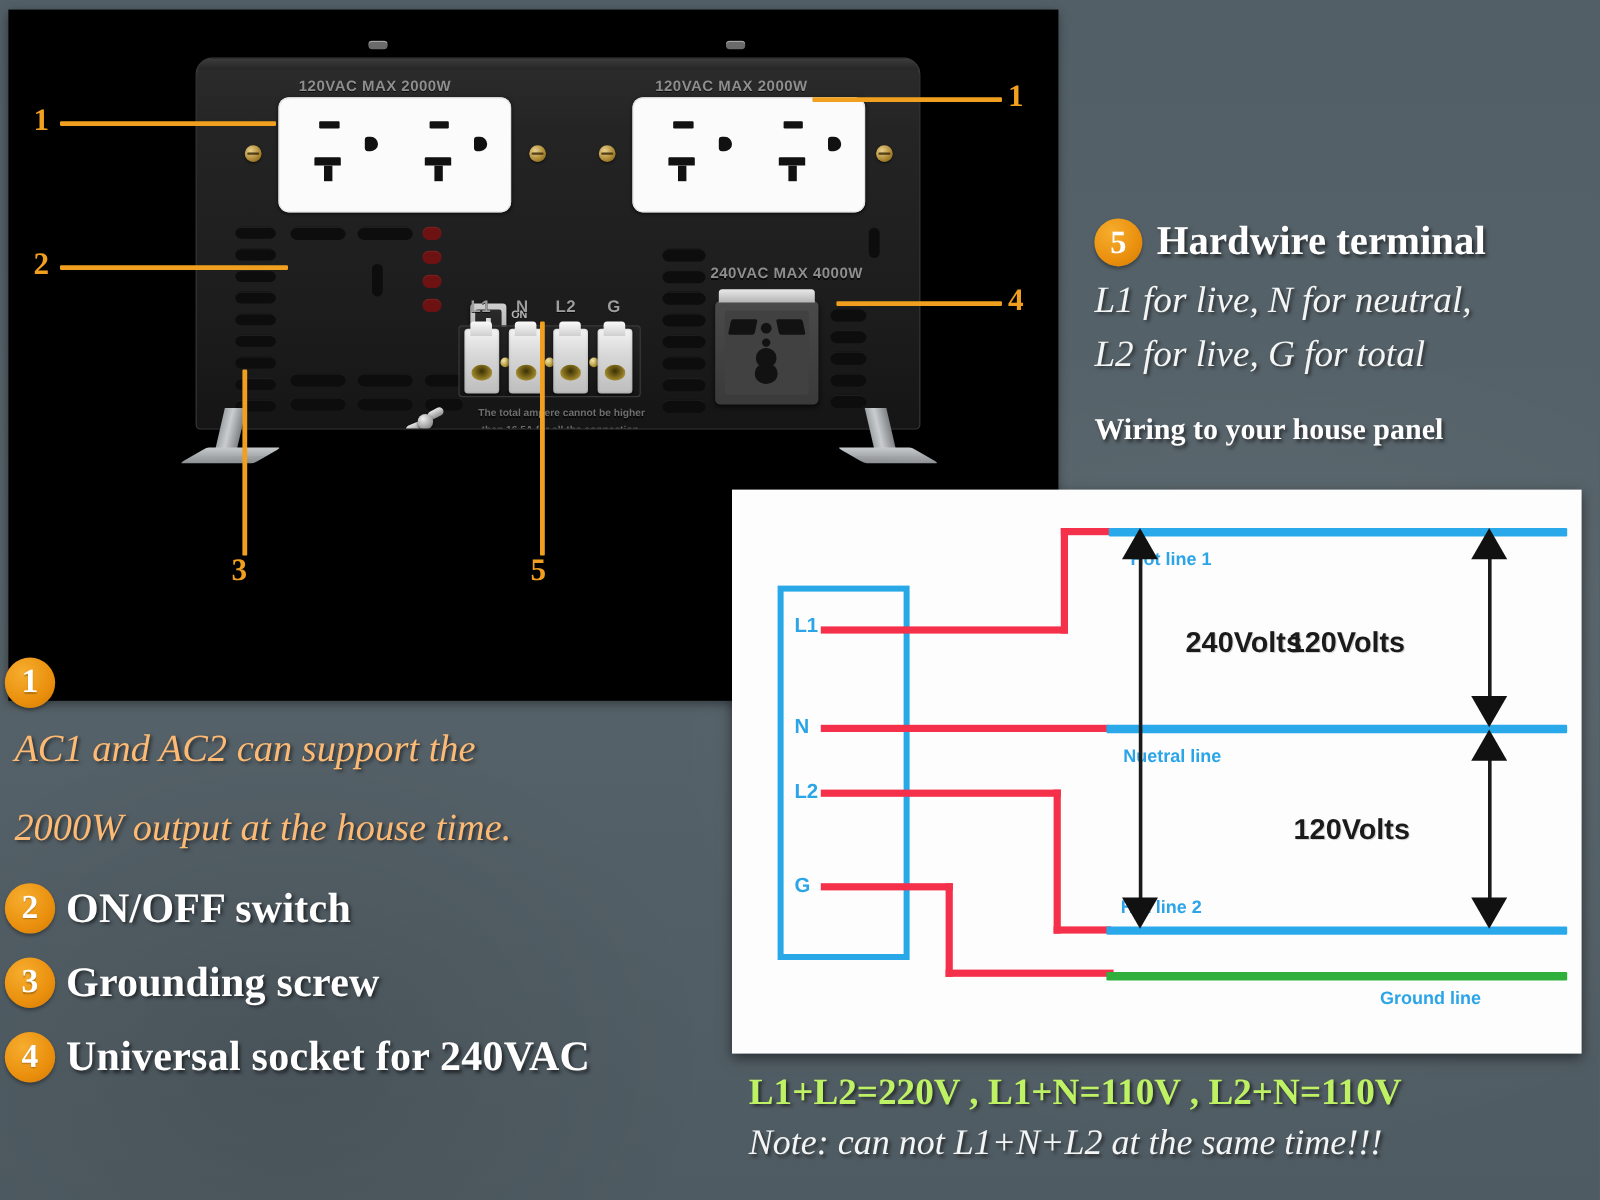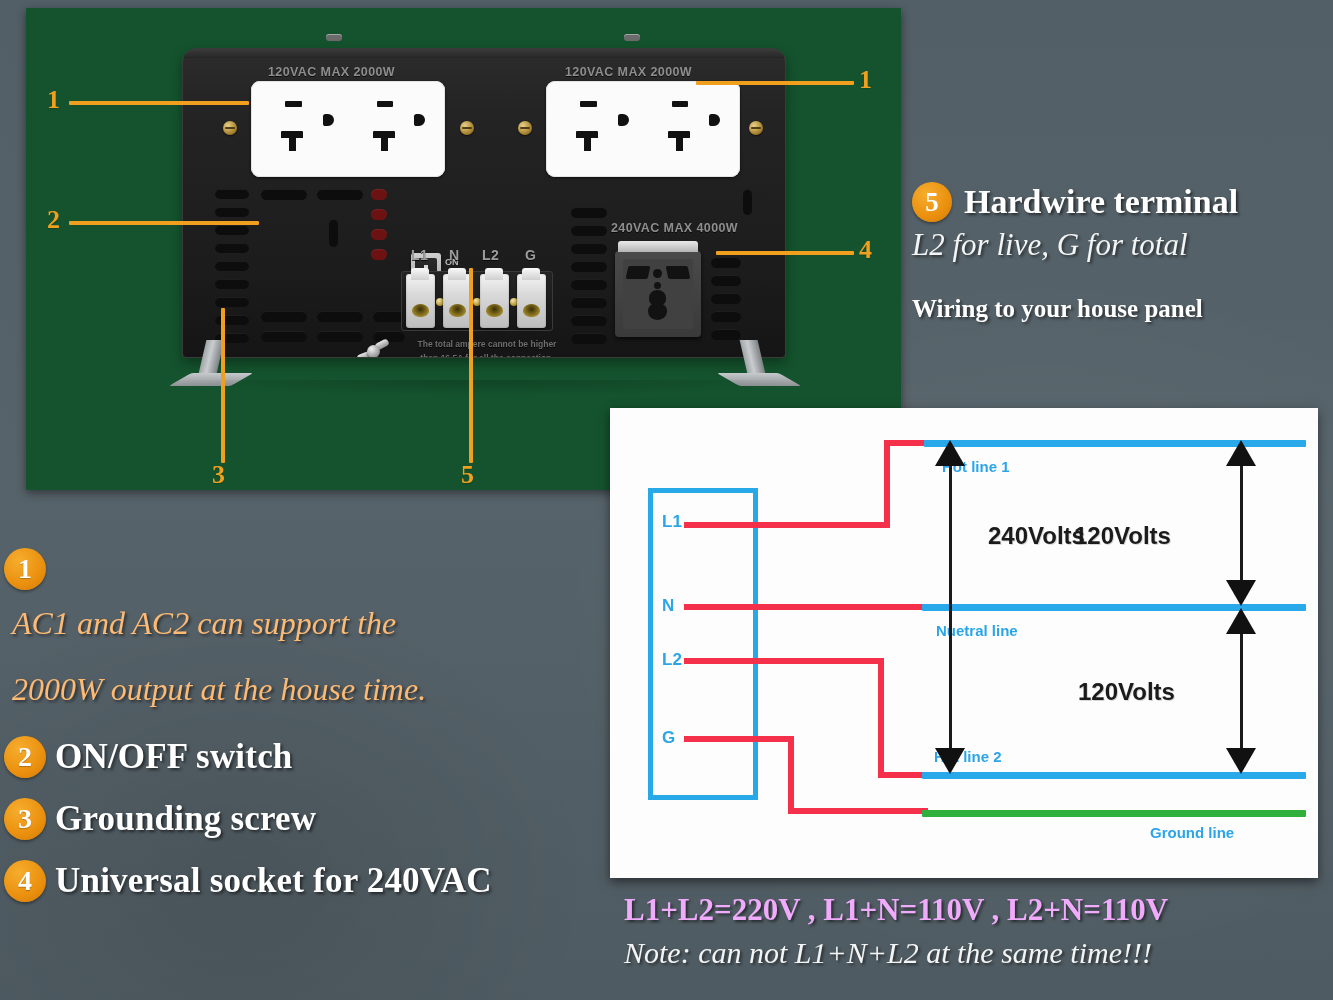--- a/index.html
+++ b/index.html
@@ -14,22 +14,22 @@
     position:absolute; inset:0;
     background:
       radial-gradient(ellipse 700px 500px at 78% 62%, rgba(255,255,255,.055), rgba(255,255,255,0) 70%),
       radial-gradient(ellipse 500px 400px at 18% 88%, rgba(0,0,0,.10), rgba(0,0,0,0) 72%),
       linear-gradient(180deg,#525f66 0%, #57636a 48%, #4f5b62 100%);
     pointer-events:none;
   }
 
   
   .photo-panel {
-    position:absolute; left:26px; top:8px; width:875px; height:482px;
-    background:#14532d;
+    position:absolute; left:7px; top:8px; width:875px; height:576px;
+    background:#000000;
     box-shadow:0 3px 9px rgba(0,0,0,.45);
   }
   .inverter {
     position:absolute; left:148px; top:30px; width:620px; height:320px;
   }
   .inv-body {
     position:absolute; left:8px; top:10px; width:604px; height:310px;
     background:linear-gradient(180deg,#2c2c2c 0%, #242424 20%, #1c1c1c 72%, #151515 100%);
     border-radius:14px 14px 4px 4px;
     border:1px solid #3a3a3a;
@@ -269,21 +269,21 @@
   .arrowHead {
     position:absolute; width:0; height:0; border-left:15px solid transparent;
     border-right:15px solid transparent;
   }
   .arrowHead.up   { border-bottom:26px solid #111; }
   .arrowHead.down { border-top:26px solid #111; }
 
   
   .notes { position:absolute; left:624px; top:892px; width:700px; }
   .note1 {
-    color:#f0abfc; font-family:"Liberation Serif", serif; font-weight:700; font-size:31px;
+    color:#bef264; font-family:"Liberation Serif", serif; font-weight:700; font-size:31px;
     text-shadow:2px 2px 3px rgba(0,0,0,.55); white-space:nowrap;
   }
   .note2 {
     color:#f3f5f5; font-family:"Liberation Serif", serif; font-style:italic; font-size:30px;
     margin-top:8px; text-shadow:2px 2px 3px rgba(0,0,0,.5); white-space:nowrap;
   }
 </style>
 </head>
 <body>
 
@@ -478,20 +478,21 @@
     <div class="badge">4</div>
     <div class="feat-title">Universal socket for 240VAC</div>
   </div>
 </div>
 
 <div class="right-block">
   <div class="rb-head">
     <div class="rb-badge">5</div>
     <div class="rb-title">Hardwire terminal</div>
   </div>
+  <div class="rb-sub">L1 for live, N for neutral,</div>
   <div class="rb-sub" style="margin-top:0">L2 for live, G for total</div>
   <div class="rb-wiring">Wiring to your house panel</div>
 </div>
 
 <div class="diagram">
   <div class="dg-inner">
 
     <div class="jbox"></div>
     <div class="jlabel" style="left:40px; top:94px;">L1</div>
     <div class="jlabel" style="left:40px; top:178px;">N</div>

